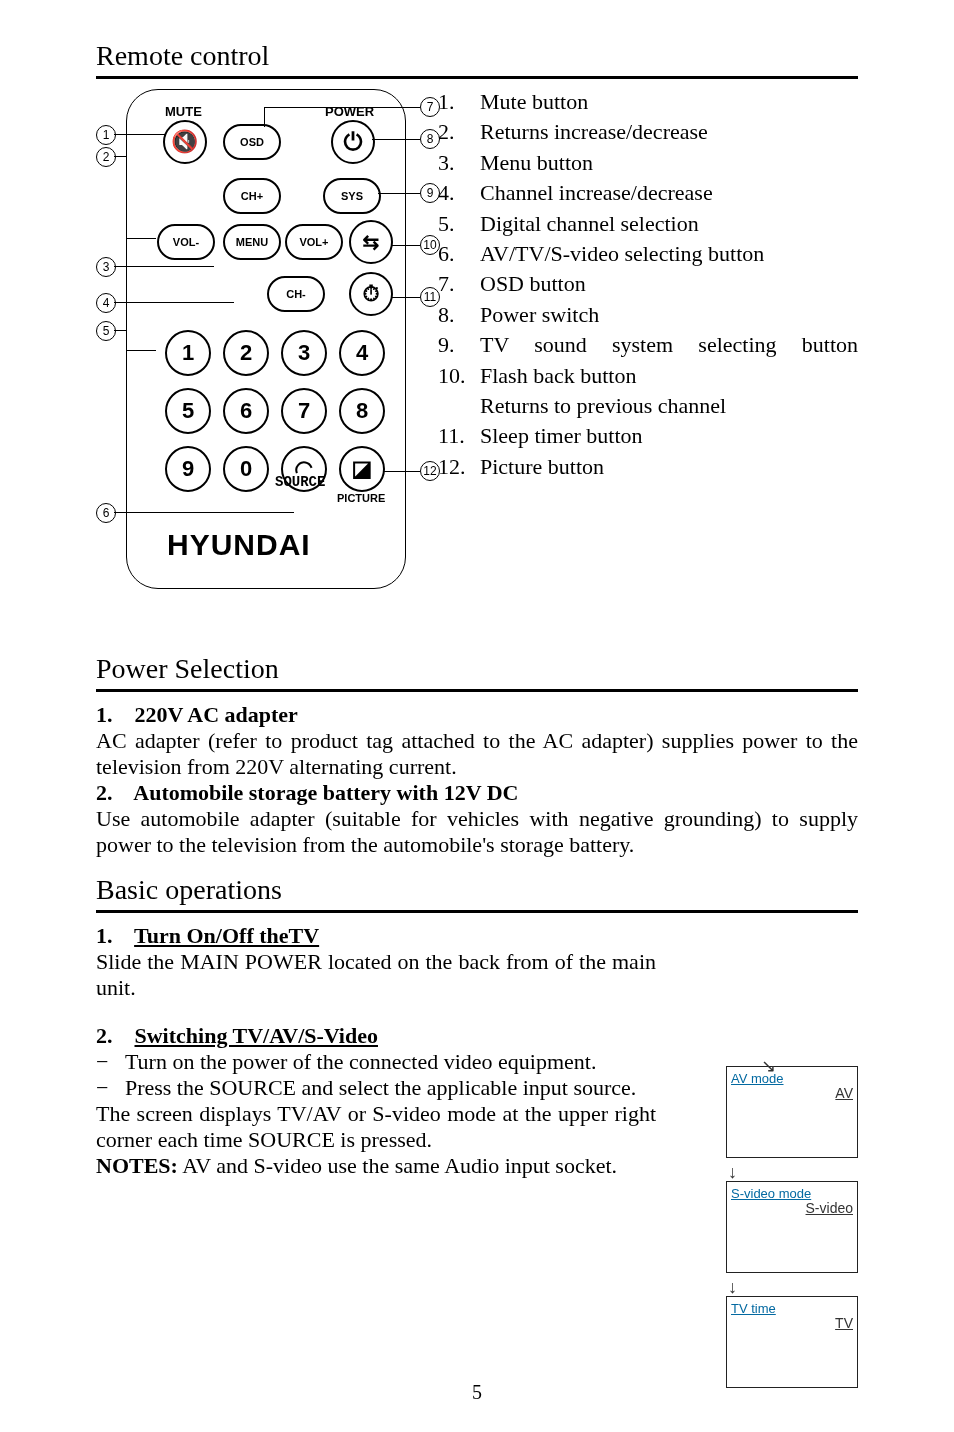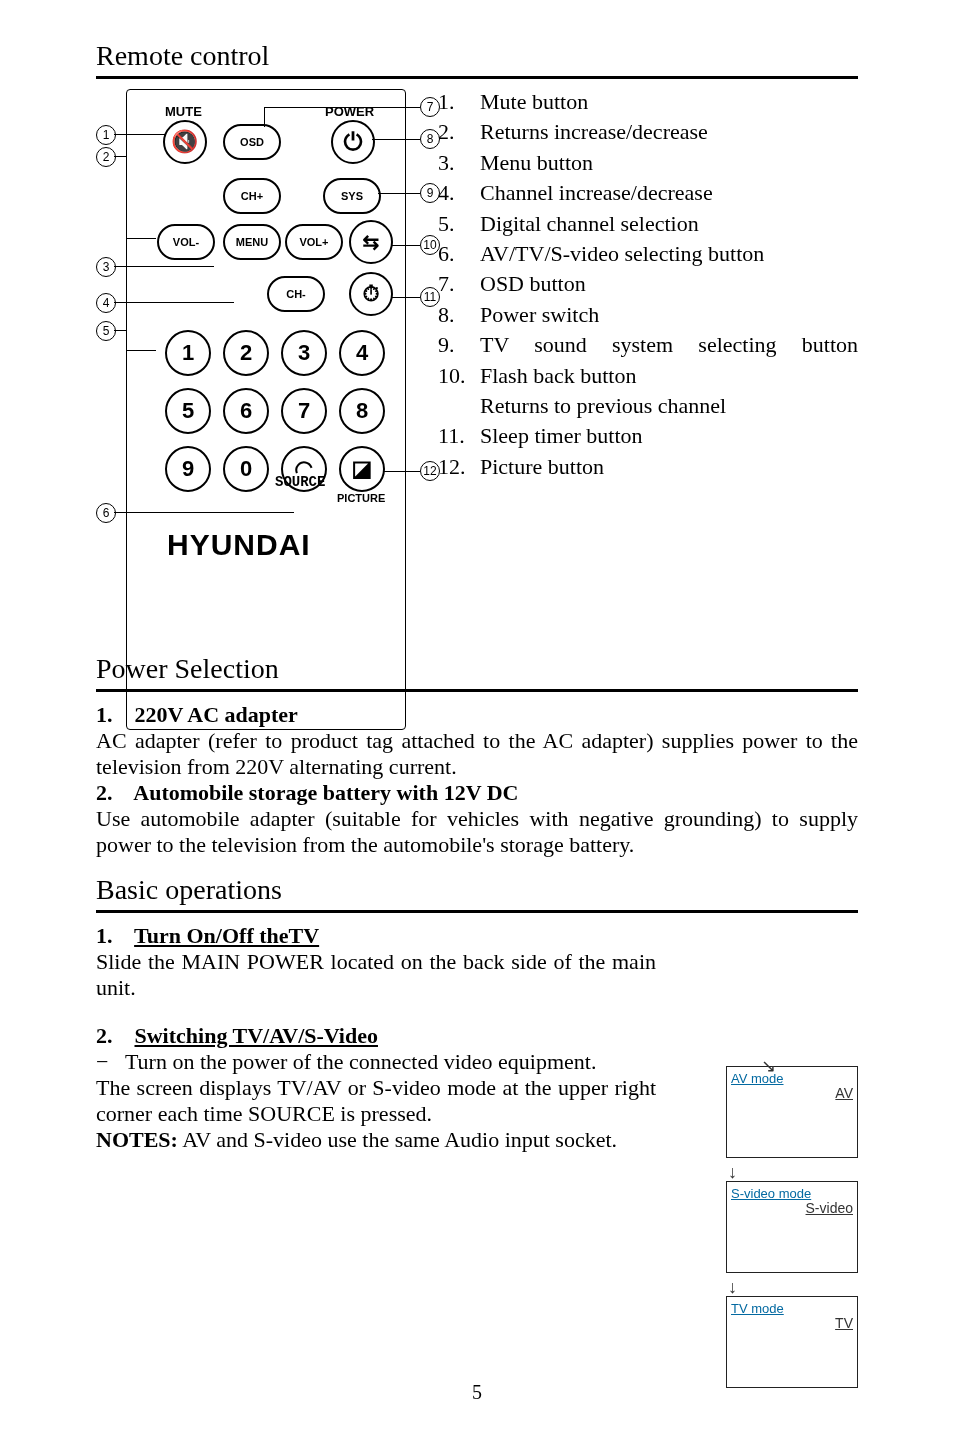--- a/index.html
+++ b/index.html
@@ -20,23 +20,23 @@
     font-weight: normal;
     margin: 0 0 4px 0;
     padding: 0;
   }
   .thickline { border-bottom: 3px solid #000; margin-bottom: 10px; }
   
   .top-row { display: flex; align-items: flex-start; gap: 8px; }
   .remote-col { position: relative; width: 334px; }
   .remote-body {
     position: absolute; left: 30px; top: 0;
-    width: 280px; height: 641px;
+    width: 280px; height: 500px;
     border: 1.5px solid #000;
-    border-radius: 4px;
+    border-radius: 32px;
     box-sizing: border-box;
   }
   .btn {
     position: absolute;
     border: 2px solid #000;
     border-radius: 50%;
     background: #fff;
     display: flex; align-items: center; justify-content: center;
     font-family: Arial, sans-serif;
     font-weight: bold;
@@ -270,44 +270,45 @@
 <div style="height:16px;"></div>
 
 <h2 class="section">Basic operations</h2>
 <div class="thickline"></div>
 
 <div style="width:560px;">
   <p class="para subhead">
     <span>1.</span>&nbsp;&nbsp;&nbsp;
     <span class="u">Turn On/Off theTV</span>
   </p>
-  <p class="para">Slide the MAIN POWER located on the back side of the main unit.</p>
+  <p class="para">Slide the MAIN POWER located on the back from of the main unit.</p>
   <div style="height:22px;"></div>
   <p class="para subhead">
     <span>2.</span>&nbsp;&nbsp;&nbsp;
     <span class="u">Switching TV/AV/S-Video</span>
   </p>
   <p class="para">−&nbsp;&nbsp;&nbsp;<span>Turn on the power of the connected video equipment.</span></p>
+  <p class="para">−&nbsp;&nbsp;&nbsp;<span>Press the SOURCE and select the applicable input source.</span></p>
   <p class="para">The screen displays TV/AV or S-video mode at the upper right corner each time SOURCE is pressed.</p>
   <p class="para">
     <span class="subhead">NOTES:</span><span> AV and S-video use the same Audio input socket.</span>
   </p>
 </div>
 
 <div class="modes">
   <div class="modebox">
     <span class="arrow-down-cross">↘</span>
     <div class="title">AV mode</div>
     <div class="inner">AV</div>
   </div>
   <div class="arrow-down">↓</div>
   <div class="modebox">
     <div class="title">S-video mode</div>
     <div class="inner">S-video</div>
   </div>
   <div class="arrow-down">↓</div>
   <div class="modebox">
-    <div class="title">TV mode</div>
+    <div class="title">TV time</div>
     <div class="inner">TV</div>
   </div>
 </div>
 
 <div class="pagenum">5</div>
 
 </body></html>

